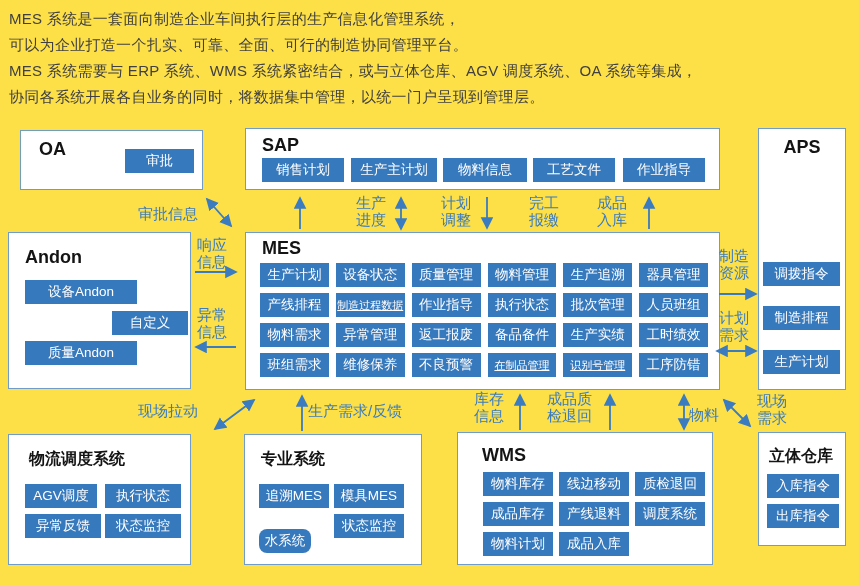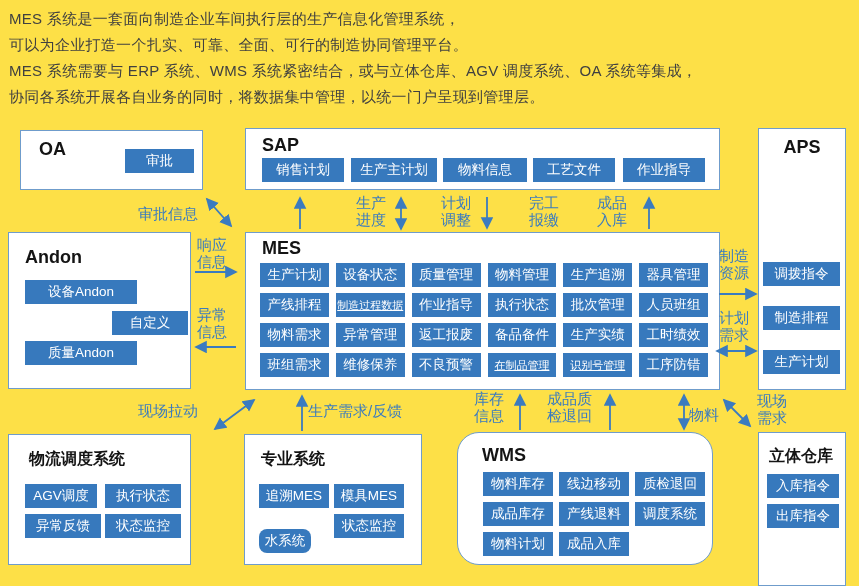--- a/index.html
+++ b/index.html
@@ -103,35 +103,35 @@
   </div>
 
   <div class="box" style="left:244px;top:434px;width:178px;height:131px;">
     <div class="box-title cn" style="left:16px;top:14px;">专业系统</div>
     <div class="chip" style="left:14px;top:49px;width:70px;">追溯MES</div>
     <div class="chip" style="left:89px;top:49px;width:70px;">模具MES</div>
     <div class="chip" style="left:14px;top:94px;width:52px;border-radius:8px;">水系统</div>
     <div class="chip" style="left:89px;top:79px;width:70px;">状态监控</div>
   </div>
 
-  <div class="box" style="left:457px;top:432px;width:256px;height:133px;border-radius:22px;">
+  <div class="box" style="left:457px;top:432px;width:256px;height:133px;">
     <div class="box-title" style="left:24px;top:12px;">WMS</div>
     <div class="wms-grid grid">
       <div class="chip">物料库存</div>
       <div class="chip">线边移动</div>
       <div class="chip">质检退回</div>
       <div class="chip">成品库存</div>
       <div class="chip">产线退料</div>
       <div class="chip">调度系统</div>
       <div class="chip">物料计划</div>
       <div class="chip">成品入库</div>
     </div>
   </div>
 
-  <div class="box" style="left:758px;top:432px;width:88px;height:154px;">
+  <div class="box" style="left:758px;top:432px;width:88px;height:114px;">
     <div class="box-title cn" style="left:10px;top:13px;">立体仓库</div>
     <div class="chip" style="left:8px;top:41px;width:72px;">入库指令</div>
     <div class="chip" style="left:8px;top:71px;width:72px;">出库指令</div>
   </div>
 
   <div class="flabel" style="left:138px;top:205px;">审批信息</div>
   <div class="flabel" style="left:356px;top:194px;">生产
 进度</div>
   <div class="flabel" style="left:441px;top:194px;">计划
 调整</div>

